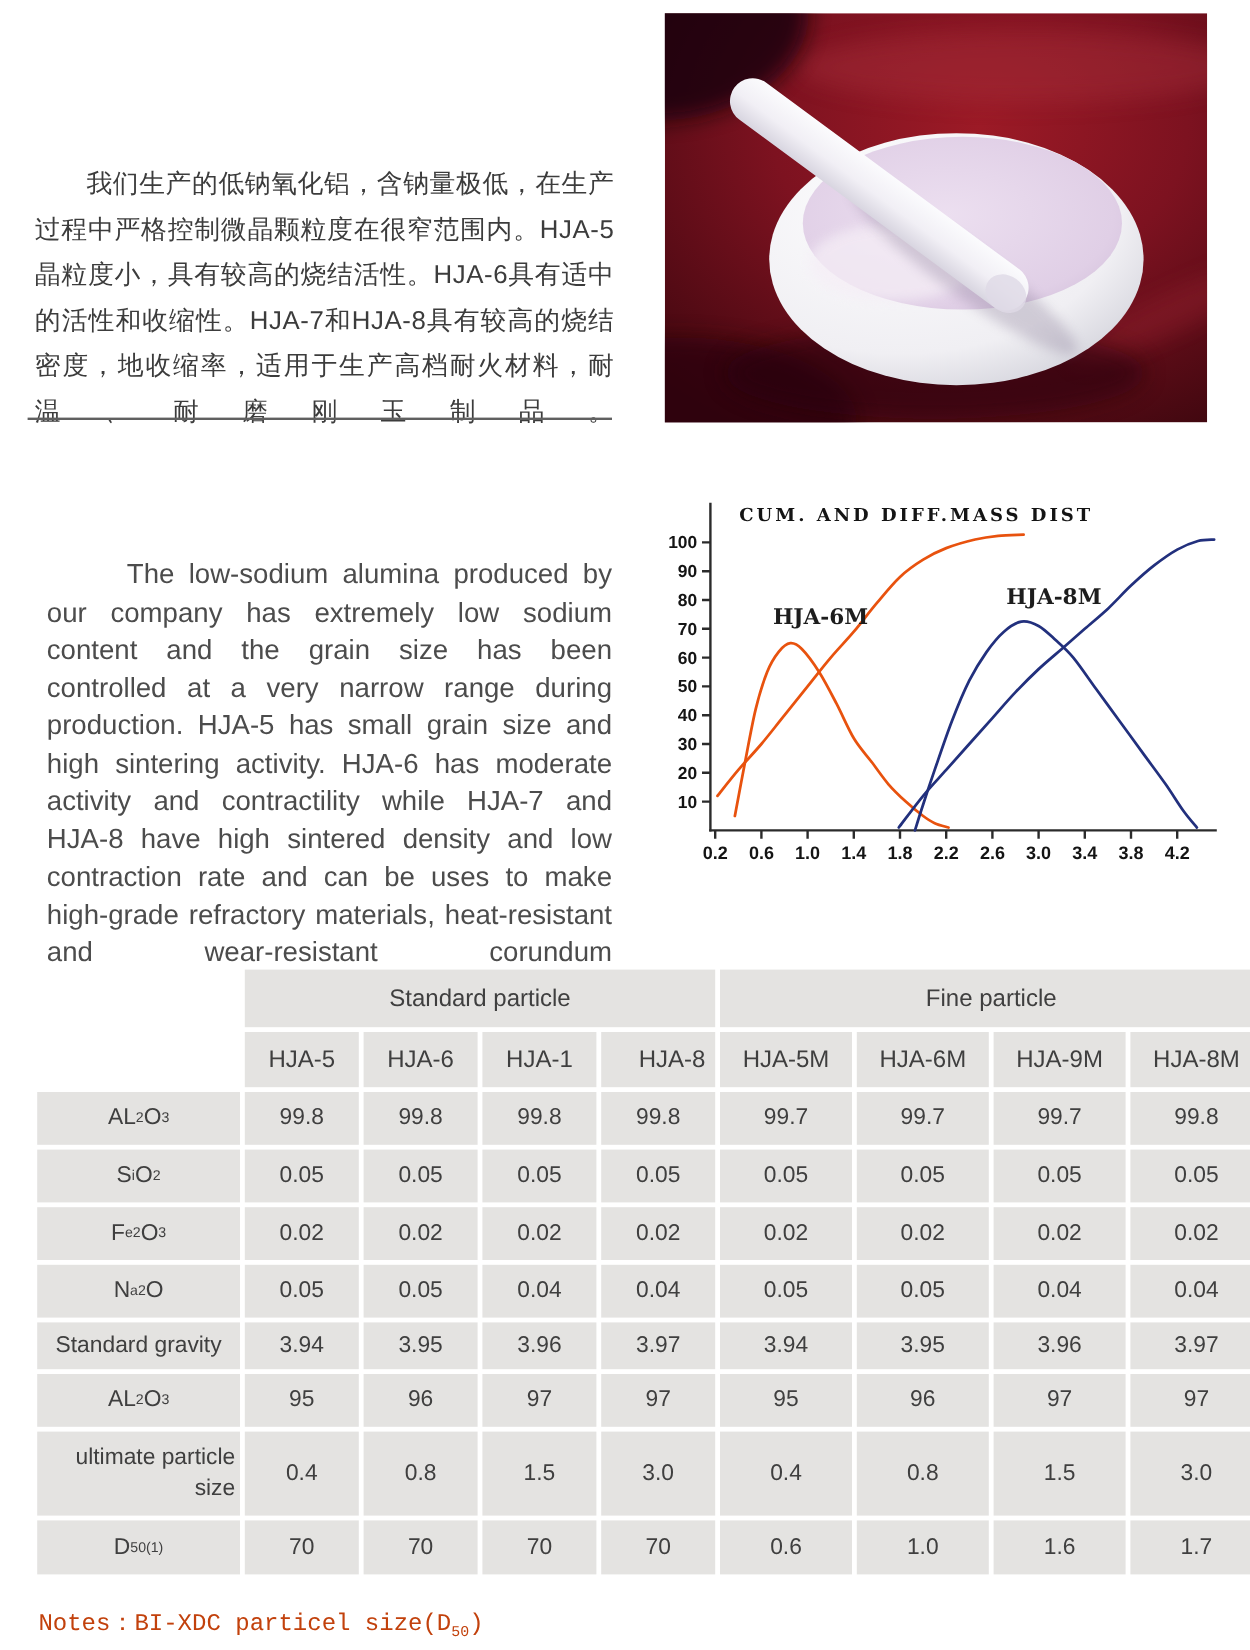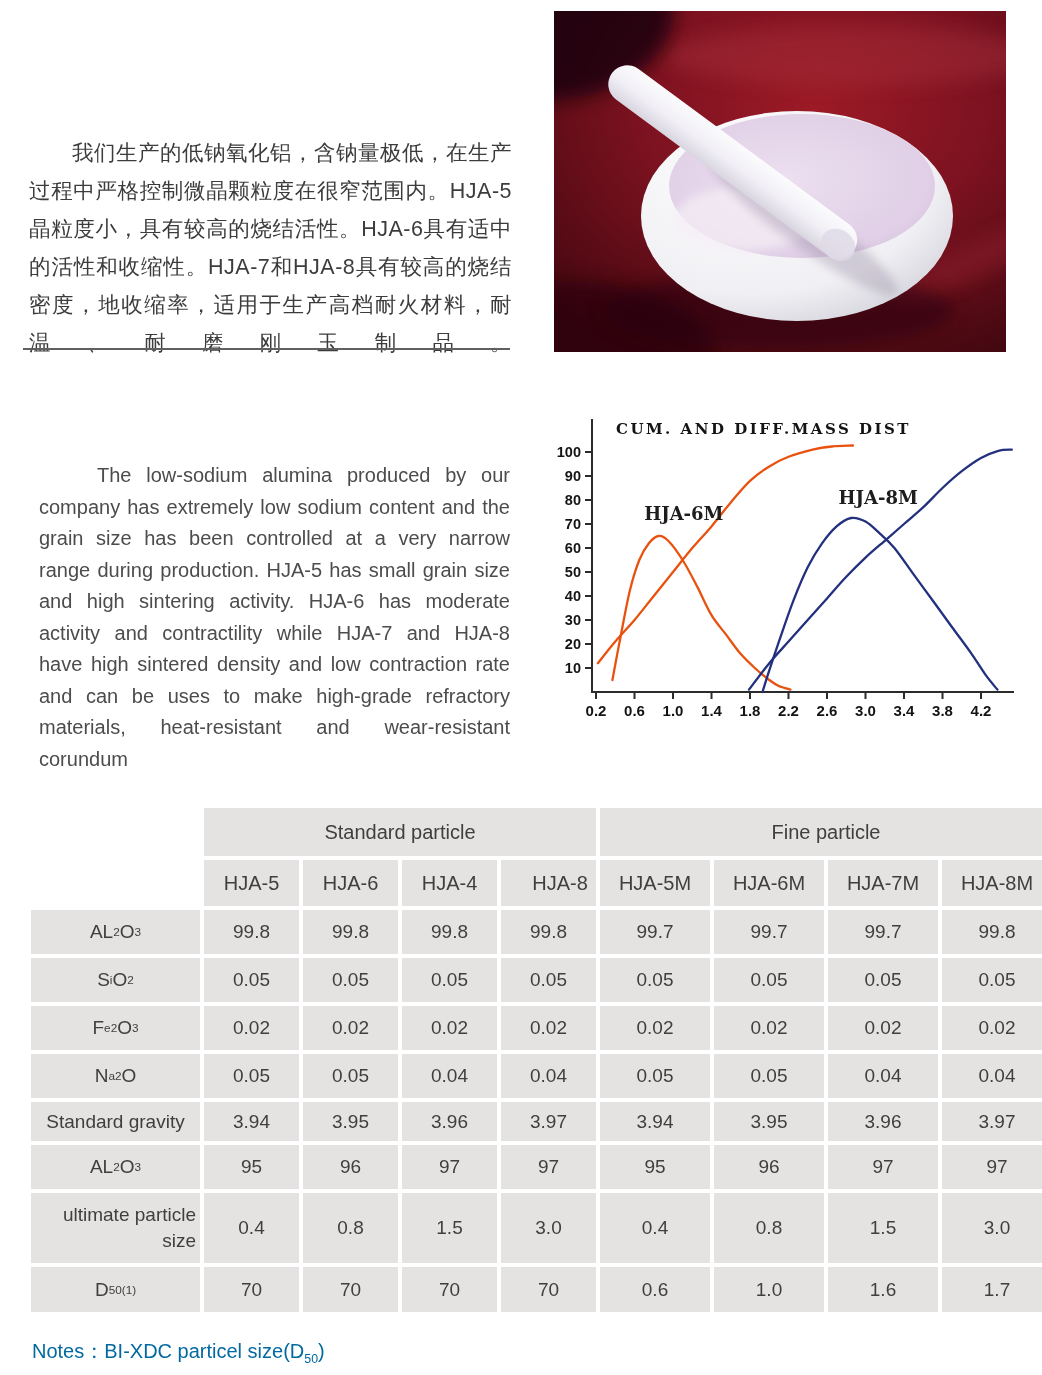--- a/index.html
+++ b/index.html
@@ -8,40 +8,40 @@
 
   .zh-para{position:absolute;left:10px;top:112px;width:483px;
            font-size:21.5px;line-height:38px;color:#3c3c3c;
            text-align:justify;text-align-last:justify;text-indent:2em;letter-spacing:0.5px;}
 
   .divider{position:absolute;left:4px;top:348px;width:487px;height:2px;background:#606060;}
 
   .photo{position:absolute;left:535px;top:11px;width:452px;height:341px;}
 
   .en-para{position:absolute;left:20px;top:440px;width:471px;
-           font-size:20px;line-height:31.5px;color:#4c4c4c;
+           font-size:23px;line-height:31.5px;color:#4c4c4c;
            text-align:justify;text-align-last:justify;text-indent:2.9em;word-spacing:1.5px;}
 
   .chart{position:absolute;left:535px;top:403px;width:507px;height:340px;}
   .chart .ctitle{font-family:"DejaVu Serif",serif;font-weight:bold;font-size:15px;
                  letter-spacing:2.5px;fill:#141414;}
   .chart .ylab{font-family:"Liberation Sans",sans-serif;font-weight:bold;font-size:14.5px;fill:#141414;}
   .chart .xlab{font-family:"Liberation Sans",sans-serif;font-weight:bold;font-size:15px;fill:#141414;}
   .chart .ann{font-family:"DejaVu Serif",serif;font-weight:600;font-size:18px;fill:#1d1d1d;}
 
   .ptable{position:absolute;left:12px;top:808px;display:grid;
           grid-template-columns:169px repeat(4,95px) repeat(4,110px);
           grid-template-rows:48px 46px 44px 44px 44px 44px 39px 44px 70px 45px;
           gap:4px;}
   .ptable .c{background:#e4e3e1;display:flex;align-items:center;justify-content:center;
              color:#3f3f3f;font-size:19px;text-align:center;line-height:1.35;padding:0 4px;box-sizing:border-box;}
   .ptable .hdr{font-size:20px;}
   sub{font-size:0.62em;} sup{font-size:0.62em;}
 
-  .notes{position:absolute;left:13px;top:1318px;font-size:20px;color:#0369a1;}
+  .notes{position:absolute;left:13px;top:1318px;font-size:20px;color:#c2410c;font-family:Liberation Mono, monospace;}
 </style>
 </head>
 <body>
 
 <div id="page">
 
   <p class="zh-para">我们生产的低钠氧化铝，含钠量极低，在生产过程中严格控制微晶颗粒度在很窄范围内。HJA-5晶粒度小，具有较高的烧结活性。HJA-6具有适中的活性和收缩性。HJA-7和HJA-8具有较高的烧结密度，地收缩率，适用于生产高档耐火材料，耐温、耐磨刚玉制品。</p>
 
   <div class="divider"></div>
 
@@ -144,25 +144,25 @@
       <path d="M195.0,286.6C198.4,282.2 208.7,268.2 215.3,260.2C221.8,252.2 228.1,245.8 234.5,238.6C240.9,231.4 247.3,224.2 253.7,217.0C260.2,209.8 266.6,202.6 273.0,195.4C279.4,188.2 285.8,180.6 292.3,173.8C298.7,167.0 305.1,160.6 311.5,154.6C317.9,148.6 324.3,143.4 330.8,137.8C337.2,132.2 343.6,126.6 350.0,121.0C356.4,115.4 362.8,110.2 369.3,104.2C375.7,98.2 382.1,91.0 388.5,85.0C394.9,79.0 401.3,73.2 407.8,68.2C414.2,63.2 420.9,58.4 427.0,55.0C433.1,51.6 439.2,49.2 444.3,47.8C449.5,46.4 455.6,46.8 457.8,46.6" fill="none" stroke="#22307d" stroke-width="2.3" stroke-linecap="round"></path>
       <text x="90.125" y="117.4" class="ann">HJA-6M</text>
       <text x="284.55" y="100.6" class="ann">HJA-8M</text>
     </svg>
 
   <div class="ptable">
       <div class="c hdr" style="grid-area: 1 / 2 / auto / 6;">Standard particle</div>
       <div class="c hdr" style="grid-area: 1 / 6 / auto / 10;">Fine particle</div>
       <div class="c hdr" style="grid-area: 2 / 2;">HJA-5</div>
       <div class="c hdr" style="grid-area: 2 / 3;">HJA-6</div>
-      <div class="c hdr" style="grid-area: 2 / 4;">HJA-4</div>
+      <div class="c hdr" style="grid-area: 2 / 4;">HJA-1</div>
       <div class="c hdr" style="grid-area: 2 / 5; padding-left: 27px;">HJA-8</div>
       <div class="c hdr" style="grid-area: 2 / 6;">HJA-5M</div>
       <div class="c hdr" style="grid-area: 2 / 7;">HJA-6M</div>
-      <div class="c hdr" style="grid-area: 2 / 8;">HJA-7M</div>
+      <div class="c hdr" style="grid-area: 2 / 8;">HJA-9M</div>
       <div class="c hdr" style="grid-area: 2 / 9;">HJA-8M</div>
       <div class="c " style="grid-area: 3 / 1;">AL<sub>2</sub>O<sub>3</sub></div>
       <div class="c " style="grid-area: 3 / 2;">99.8</div>
       <div class="c " style="grid-area: 3 / 3;">99.8</div>
       <div class="c " style="grid-area: 3 / 4;">99.8</div>
       <div class="c " style="grid-area: 3 / 5;">99.8</div>
       <div class="c " style="grid-area: 3 / 6;">99.7</div>
       <div class="c " style="grid-area: 3 / 7;">99.7</div>
       <div class="c " style="grid-area: 3 / 8;">99.7</div>
       <div class="c " style="grid-area: 3 / 9;">99.8</div>

